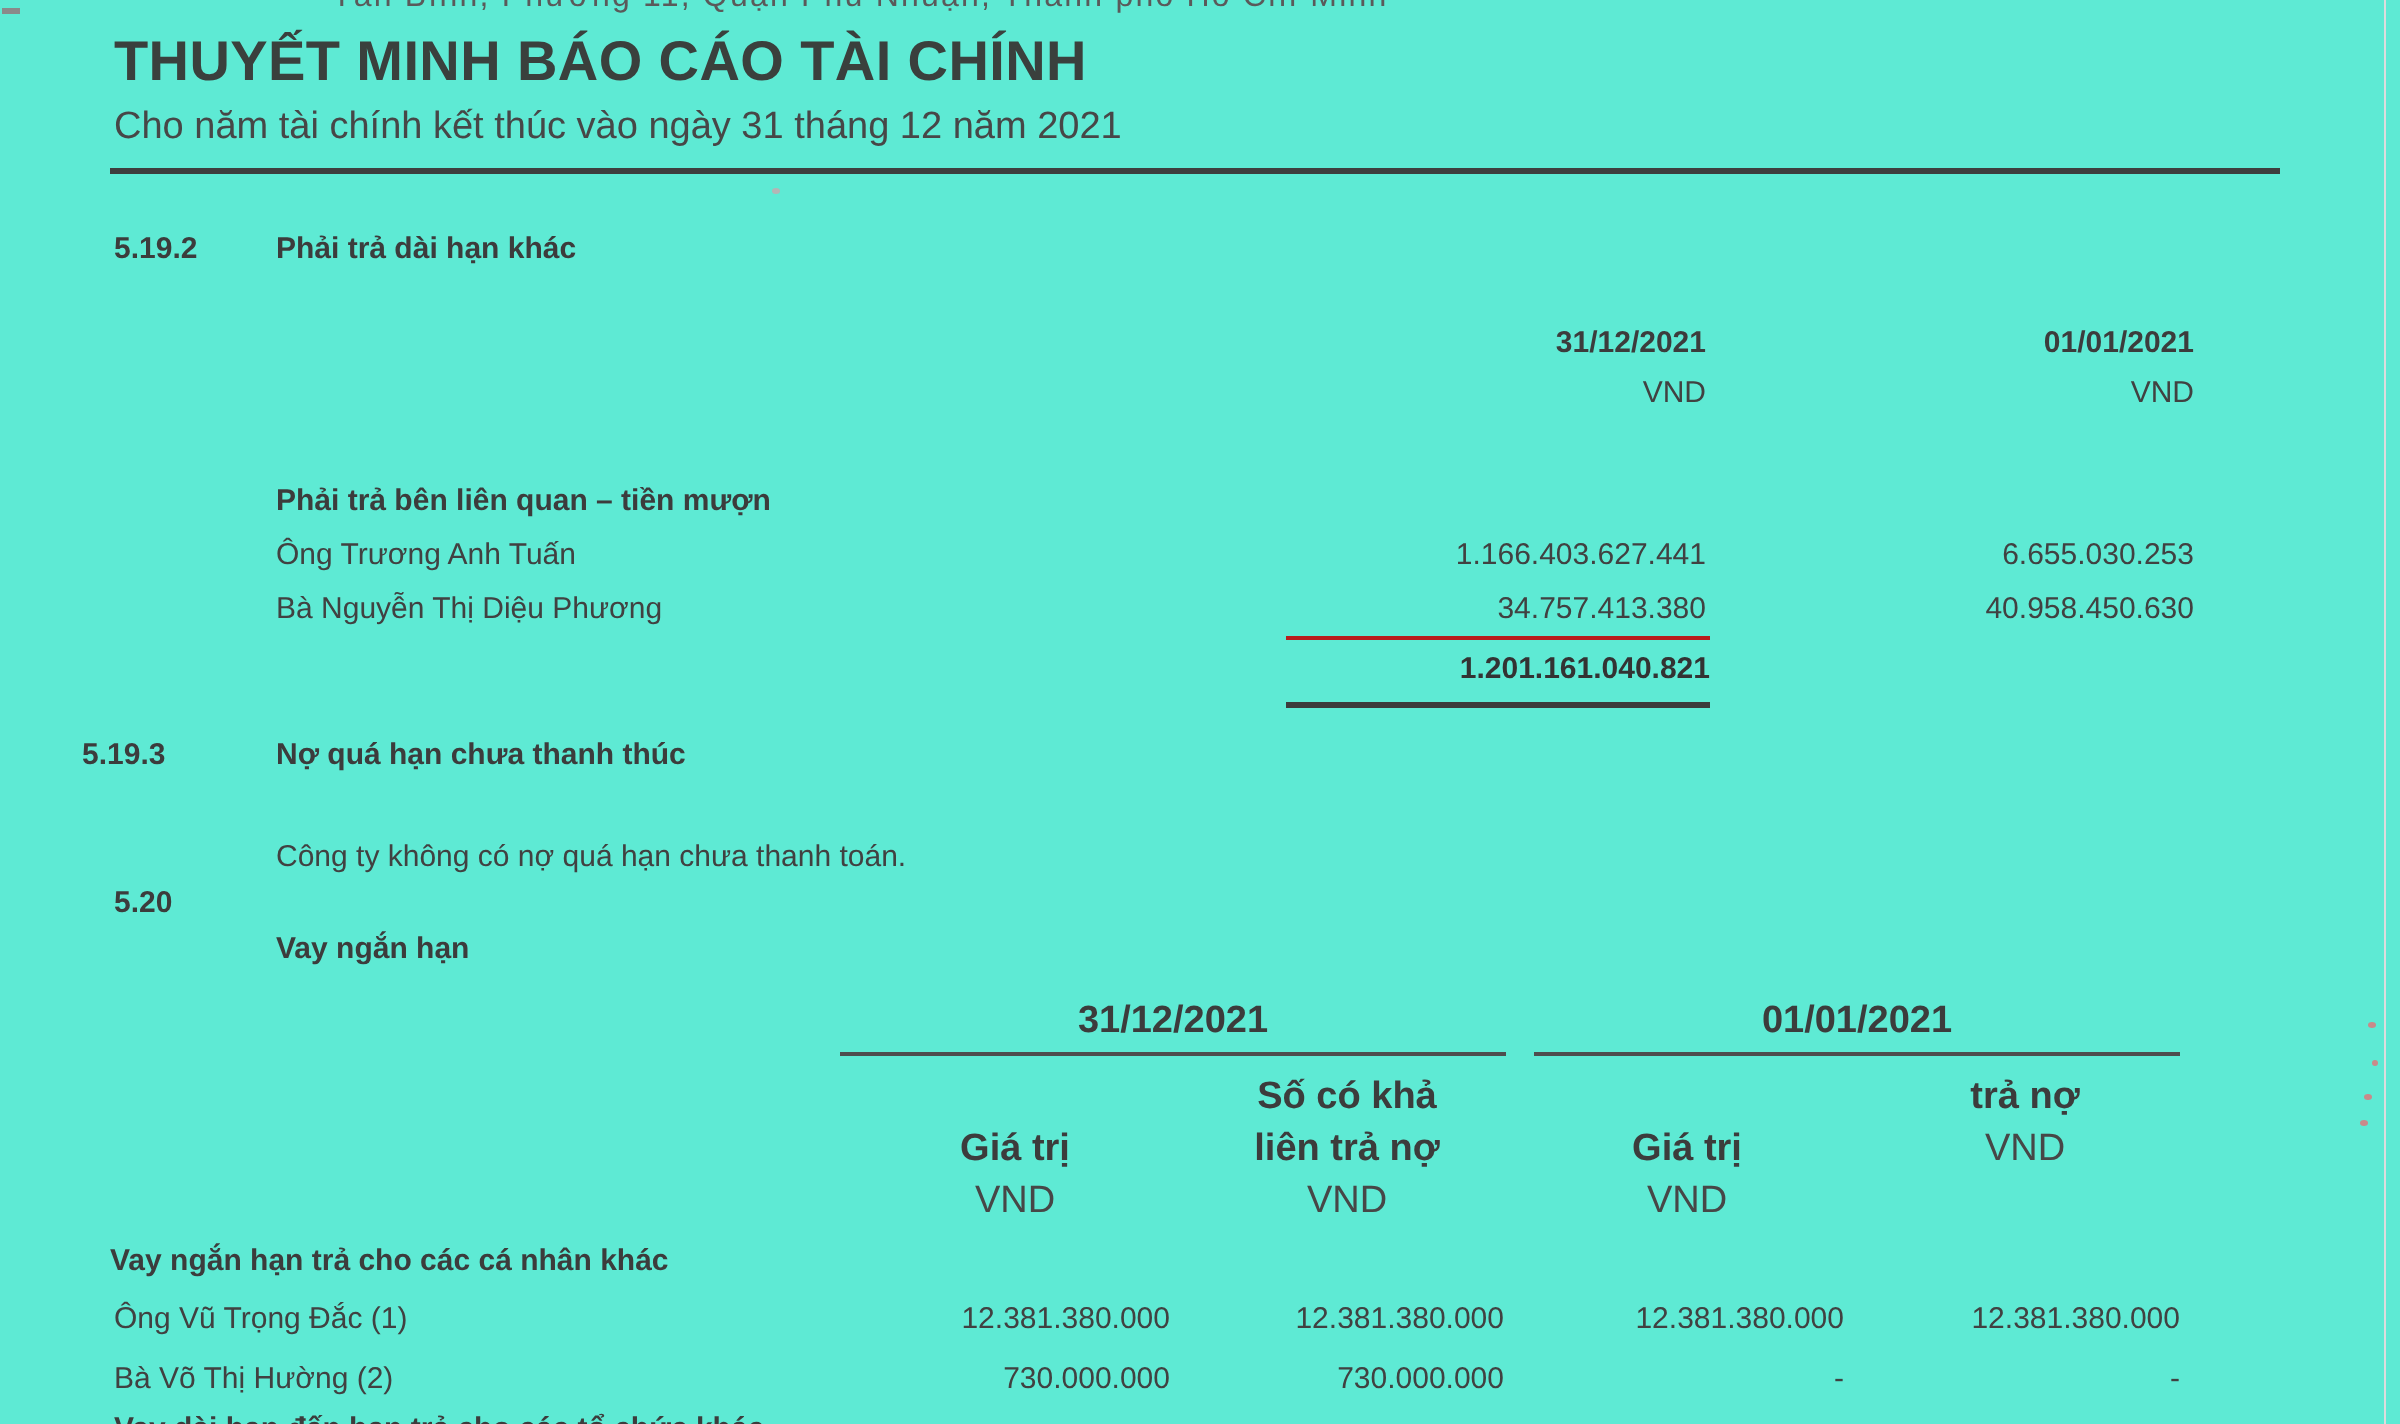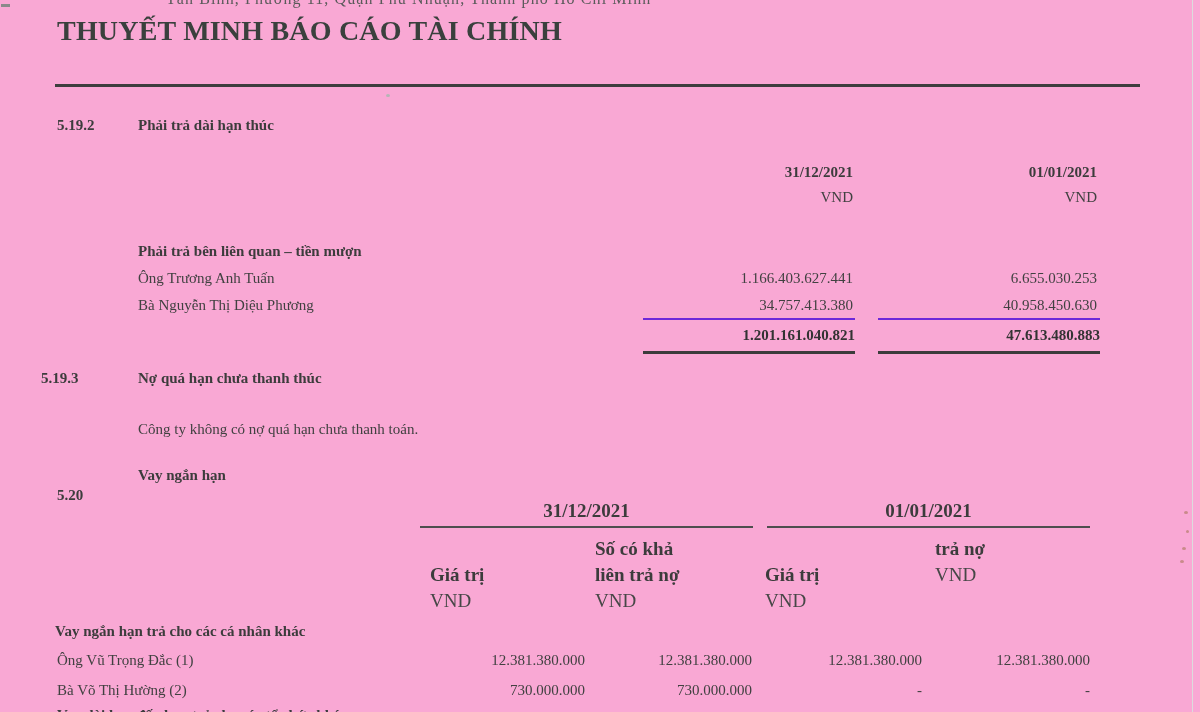--- a/index.html
+++ b/index.html
@@ -1,21 +1,21 @@
 <!DOCTYPE html>
 <html><head>
 <meta charset="utf-8">
 <style>
   html,body { margin:0; padding:0; }
   #page {
     position:relative;
     width:1200px; height:712px;
     overflow:hidden;
-    background:#f9a8d4;
-    font-family:Liberation Serif, serif;
+    background:#5eead4;
+    font-family:Liberation Sans, sans-serif;
     color:#414141;
   }
   .abs { position:absolute; }
   .b { font-weight:bold; }
   .fs19 { font-size:15px; line-height:24px; }
   .num { text-align:right; white-space:nowrap; }
 
   
   .top-clip {
     left:166px; top:-10px;
@@ -34,55 +34,56 @@
   .head-rule { left:55px; top:84px; width:1085px; height:3px; background:#3e3e3e; }
 
   
   .sec-num { color:#3c3c3c; }
   .sec-title { color:#3c3c3c; }
 
   
   .t1c1 { left:600px; width:253px; }
   .t1c2 { left:880px; width:217px; }
   .t1-total {
-    border-top:2px solid #6d28d9;
+    border-top:2px solid #b91c1c;
     border-bottom:3px solid #3c3c3c;
     padding:3px 0 4px 0;
   }
 
   
   .grp-head {
     text-align:center; font-weight:bold; font-size:19px; color:#3c3c3c;
     border-bottom:2px solid #4e4e4e; padding-bottom:4px; white-space:nowrap;
   }
-  .subhead { text-align:left; font-size:19px; line-height:26px; color:#3c3c3c; white-space:nowrap; }
+  .subhead { text-align:center; font-size:19px; line-height:26px; color:#3c3c3c; white-space:nowrap; }
   .subhead .unit { font-weight:normal; color:#474747; }
 
   .t2c1 { left:430px; width:155px; }
   .t2c2 { left:595px; width:157px; }
   .t2c3 { left:765px; width:157px; }
   .t2c4 { left:935px; width:155px; }
 
   
   .edge-line { left:1192px; top:0; width:1px; height:712px; background:#dcdcdc; }
   .speck { border-radius:50%; }
 </style>
 </head>
 <body>
 
 <div id="page">
 
   <div class="abs top-clip">Tân Bình, Phường 11, Quận Phú Nhuận, Thành phố Hồ Chí Minh</div>
   <div class="abs" style="left:1px; top:4px; width:9px; height:3px; background:#8a8a8a;"></div>
 
   <div class="abs doc-title">THUYẾT MINH BÁO CÁO TÀI CHÍNH</div>
+  <div class="abs doc-subtitle">Cho năm tài chính kết thúc vào ngày 31 tháng 12 năm 2021</div>
   <div class="abs head-rule"></div>
 
   <div class="abs fs19 b sec-num" style="left:57px; top:113px;">5.19.2</div>
-  <div class="abs fs19 b sec-title" style="left:138px; top:113px;">Phải trả dài hạn thúc</div>
+  <div class="abs fs19 b sec-title" style="left:138px; top:113px;">Phải trả dài hạn khác</div>
 
   <div class="abs fs19 b num t1c1" style="top:160px; color:#3c3c3c;">31/12/2021</div>
   <div class="abs fs19 num t1c1" style="top:185px;">VND</div>
   <div class="abs fs19 b num t1c2" style="top:160px; color:#3c3c3c;">01/01/2021</div>
   <div class="abs fs19 num t1c2" style="top:185px;">VND</div>
 
   <div class="abs fs19 b" style="left:138px; top:239px; color:#3c3c3c;text-align:right;">Phải trả bên liên quan – tiền mượn</div>
 
   <div>
     <div class="abs fs19" style="left:138px; top:266px;">Ông Trương Anh Tuấn</div>
@@ -90,27 +91,26 @@
     <div class="abs fs19 num t1c2" style="top:266px;">6.655.030.253</div>
   </div>
 
   <div>
     <div class="abs fs19" style="left:138px; top:293px;">Bà Nguyễn Thị Diệu Phương</div>
     <div class="abs fs19 num t1c1" style="top:293px;">34.757.413.380</div>
     <div class="abs fs19 num t1c2" style="top:293px;">40.958.450.630</div>
   </div>
 
   <div class="abs fs19 b num t1-total" style="left:643px; width:212px; top:318px; color:#333;">1.201.161.040.821</div>
-  <div class="abs fs19 b num t1-total" style="left:878px; width:222px; top:318px; color:#333;">47.613.480.883</div>
 
   <div class="abs fs19 b sec-num" style="left:41px; top:366px;">5.19.3</div>
   <div class="abs fs19 b sec-title" style="left:138px; top:366px;">Nợ quá hạn chưa thanh thúc</div>
   <div class="abs fs19" style="left:138px; top:417px;">Công ty không có nợ quá hạn chưa thanh toán.</div>
 
-  <div class="abs fs19 b sec-num" style="left:57px; top:483px;">5.20</div>
+  <div class="abs fs19 b sec-num" style="left:57px; top:440px;">5.20</div>
   <div class="abs fs19 b sec-title" style="left:138px; top:463px;">Vay ngắn hạn</div>
 
   <div class="abs grp-head" style="left:420px; width:333px; top:500px;">31/12/2021</div>
   <div class="abs grp-head" style="left:767px; width:323px; top:500px;">01/01/2021</div>
 
   <div class="abs subhead t2c1" style="top:562px;">
     <div class="b">Giá trị</div>
     <div class="unit">VND</div>
   </div>
   <div class="abs subhead t2c2" style="top:536px;">

